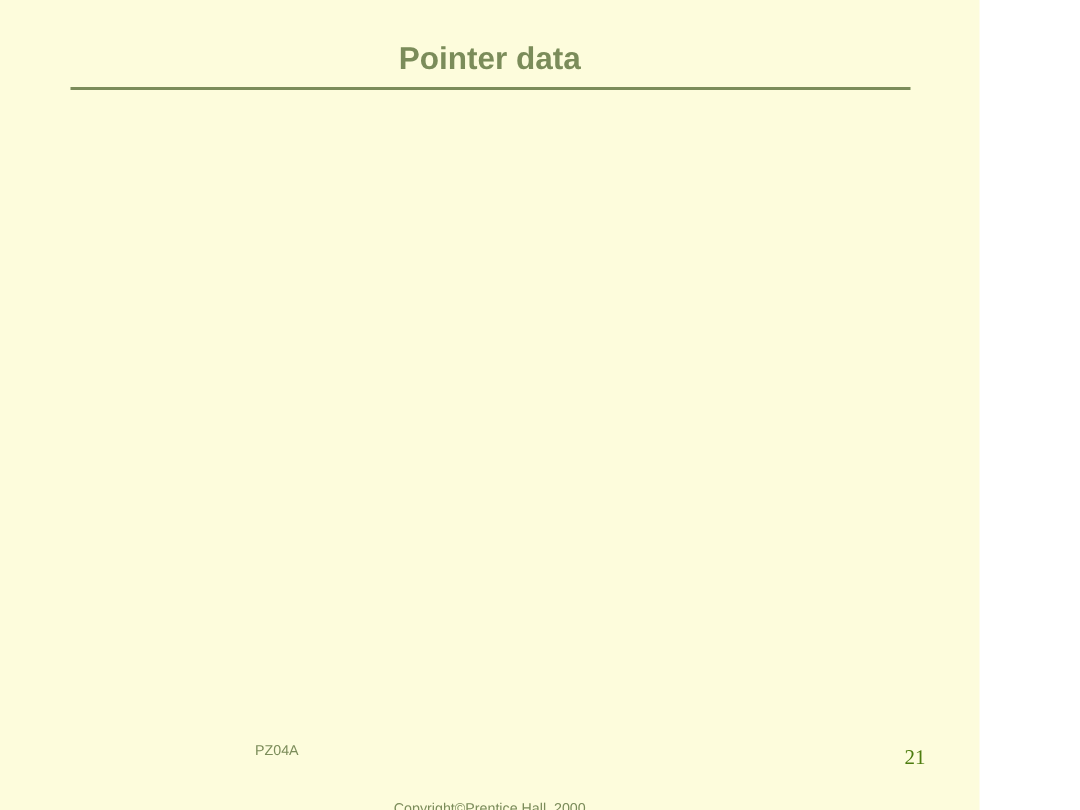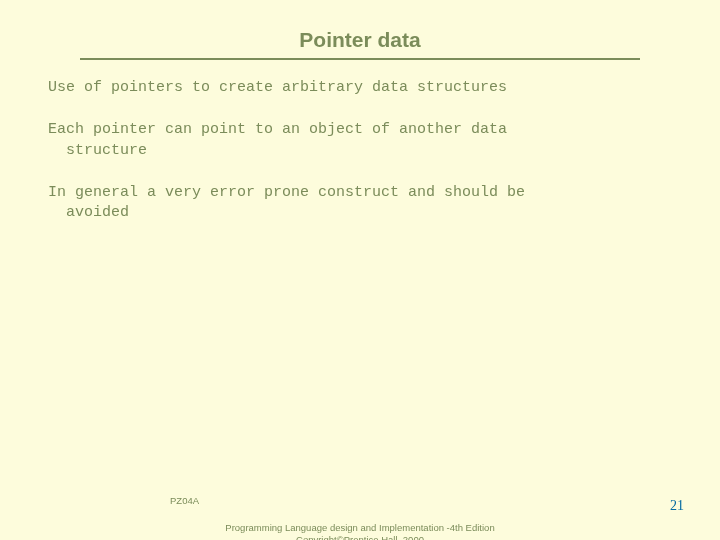--- a/index.html
+++ b/index.html
@@ -3,21 +3,21 @@
 <meta charset="utf-8">
 <style>
   html, body {
     margin: 0;
     padding: 0;
     width: 720px;
     height: 540px;
     overflow: hidden;
   }
   .slide {
-    width: 720px;
+    width: 653px;
     height: 540px;
     background: #FDFCDC;
     position: relative;
     box-sizing: border-box;
   }
   .title-wrap {
     position: absolute;
     top: 28px;
     left: 0;
     right: 0;
@@ -69,43 +69,36 @@
     right: 0;
     text-align: center;
     line-height: 1.3;
   }
   .page-num {
     position: absolute;
     right: 36px;
     bottom: 8px;
     font-family: "Times New Roman", Times, serif;
     font-size: 14px;
-    color: #0369a1;
+    color: #4d7c0f;
   }
 </style>
 </head>
 <body>
 
 <div class="slide">
 
   <div class="title-wrap">
     <div class="title">Pointer data</div>
     <div class="hr"></div>
   </div>
 
-  <div class="body">
-    <div class="para">Use of pointers to create arbitrary data structures</div>
-    <div class="para">Each pointer can point to an object of another data
-  structure</div>
-    <div class="para">In general a very error prone construct and should be
-  avoided</div>
-  </div>
 
   <div class="footer">
     <div class="footer-code">PZ04A</div>
     <div class="footer-center">
-      <span>Programming Language design and Implementation -4th Edition</span><br>
+      <br>
       <span>Copyright©Prentice Hall, 2000</span>
     </div>
     <div class="page-num">21</div>
   </div>
 
 </div>
 
 </body></html>

